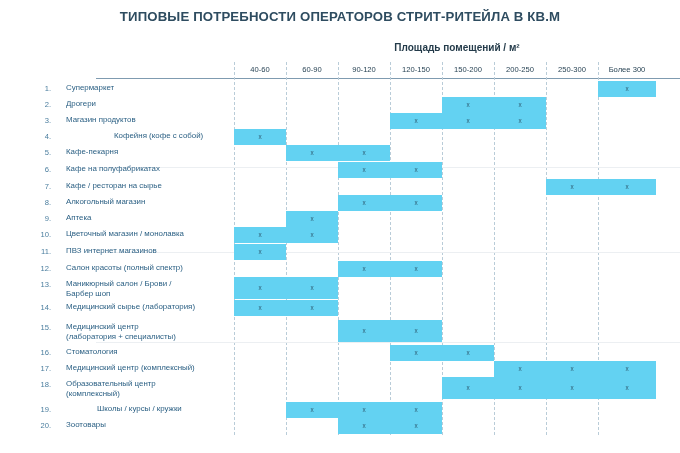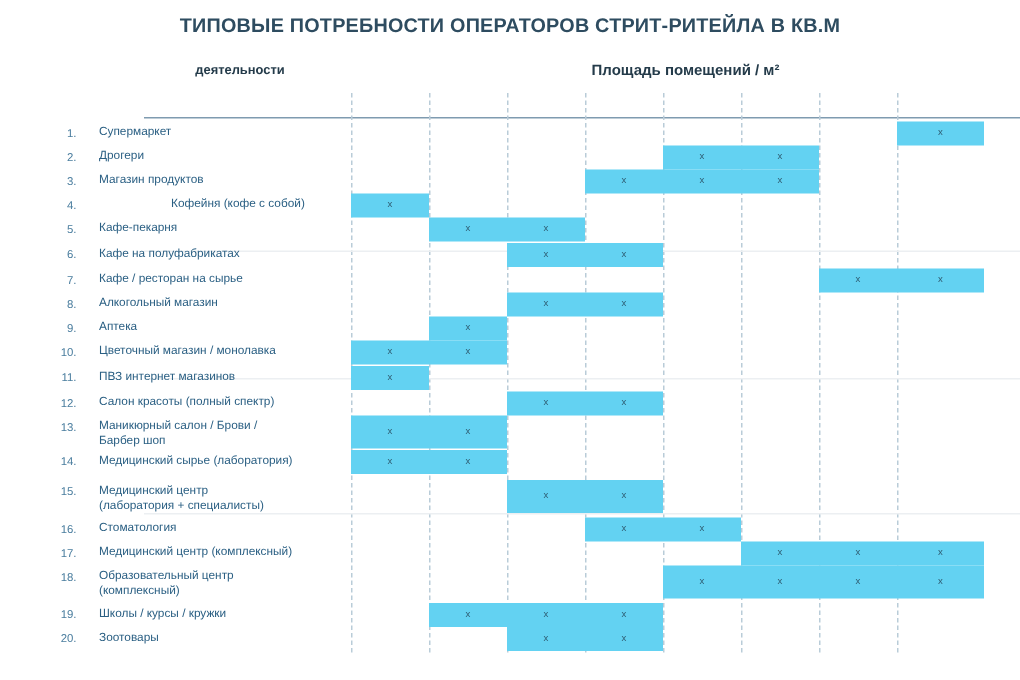--- a/index.html
+++ b/index.html
@@ -140,25 +140,34 @@
   }
 </style>
 </head>
 <body>
 
 <div class="page">
 
   <div class="title">ТИПОВЫЕ ПОТРЕБНОСТИ ОПЕРАТОРОВ СТРИТ-РИТЕЙЛА В КВ.М</div>
 
   <div class="hdr-activities">
-    <div>деятельности</div>
   </div>
 
   <div class="hdr-area">Площадь помещений / м²</div>
 
+  <div class="col-headers" id="col-headers">
+      <div class="col-head" style="left: 0px; width: 52px;">40-60</div>
+      <div class="col-head" style="left: 52px; width: 52px;">60-90</div>
+      <div class="col-head" style="left: 104px; width: 52px;">90-120</div>
+      <div class="col-head" style="left: 156px; width: 52px;">120-150</div>
+      <div class="col-head" style="left: 208px; width: 52px;">150-200</div>
+      <div class="col-head" style="left: 260px; width: 52px;">200-250</div>
+      <div class="col-head" style="left: 312px; width: 52px;">250-300</div>
+      <div class="col-head" style="left: 364px; width: 58px;">Более 300</div>
+    </div>
 
   <div class="head-rule"></div>
 
   <div id="separators">
       <div class="vsep" style="left: 234px;"></div>
       <div class="vsep" style="left: 286px;"></div>
       <div class="vsep" style="left: 338px;"></div>
       <div class="vsep" style="left: 390px;"></div>
       <div class="vsep" style="left: 442px;"></div>
       <div class="vsep" style="left: 494px;"></div>
@@ -277,21 +286,21 @@
       <div class="row-num" style="top: 380px;">18.</div>
       <div class="row-label" style="top: 379px;">
         <div>Образовательный центр</div>
         <div>(комплексный)</div>
       </div>
       <div class="cell" style="left: 442px; width: 52px; top: 377px; height: 22px; background: rgb(99, 210, 242);">x</div>
       <div class="cell" style="left: 494px; width: 52px; top: 377px; height: 22px; background: rgb(99, 210, 242);">x</div>
       <div class="cell" style="left: 546px; width: 52px; top: 377px; height: 22px; background: rgb(99, 210, 242);">x</div>
       <div class="cell" style="left: 598px; width: 58px; top: 377px; height: 22px; background: rgb(99, 210, 242);">x</div>
       <div class="row-num" style="top: 405px;">19.</div>
-      <div class="row-label" style="top: 404px;">
+      <div class="row-label" style="top: 404px; margin-left: 31px;">
         <div>Школы / курсы / кружки</div>
       </div>
       <div class="cell" style="left: 286px; width: 52px; top: 402px; height: 16px; background: rgb(99, 210, 242);">x</div>
       <div class="cell" style="left: 338px; width: 52px; top: 402px; height: 16px; background: rgb(99, 210, 242);">x</div>
       <div class="cell" style="left: 390px; width: 52px; top: 402px; height: 16px; background: rgb(99, 210, 242);">x</div>
       <div class="row-num" style="top: 421px;">20.</div>
       <div class="row-label" style="top: 420px;">
         <div>Зоотовары</div>
       </div>
       <div class="cell" style="left: 338px; width: 52px; top: 418px; height: 16px; background: rgb(99, 210, 242);">x</div>

